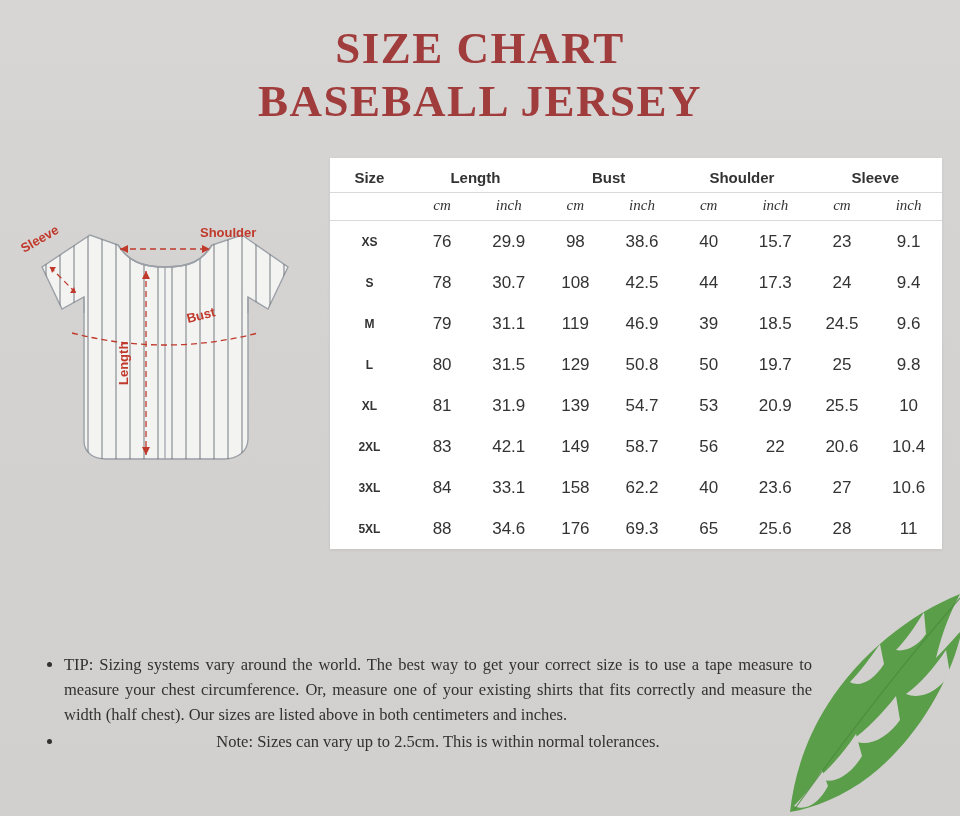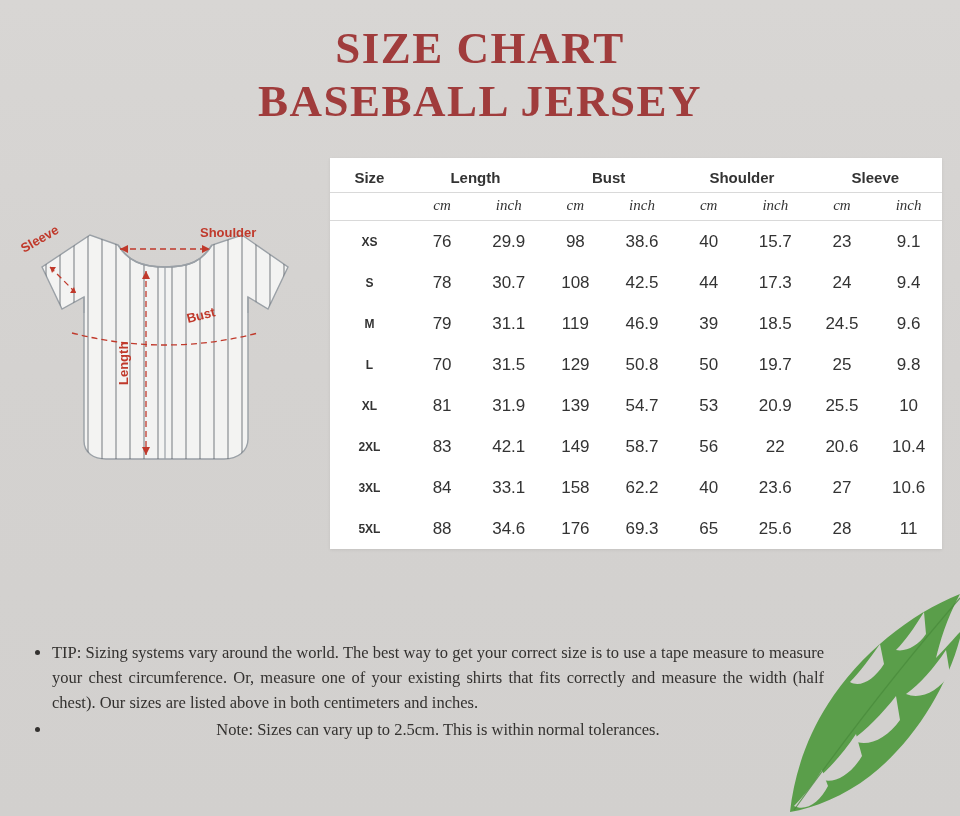--- a/index.html
+++ b/index.html
@@ -90,21 +90,21 @@
   .col-num    { width: 66px; }
 
   
   .notes {
     position: absolute;
     left: 24px;
     top: 640px;
     width: 800px;
   }
   .notes ul {
-    margin: 0;
+    margin: 12px;
     padding-left: 28px;
     list-style: disc;
   }
   .notes li {
     font-family: "Liberation Serif", serif;
     font-size: 16.5px;
     line-height: 1.52;
     color: #33312f;
     text-align: justify;
     margin-bottom: 2px;
@@ -262,21 +262,21 @@
           <td>31.1</td>
           <td>119</td>
           <td>46.9</td>
           <td>39</td>
           <td>18.5</td>
           <td>24.5</td>
           <td>9.6</td>
         </tr>
         <tr class="data-row">
           <td class="size-cell">L</td>
-          <td>70</td>
+          <td>80</td>
           <td>31.5</td>
           <td>129</td>
           <td>50.8</td>
           <td>50</td>
           <td>19.7</td>
           <td>25</td>
           <td>9.8</td>
         </tr>
         <tr class="data-row">
           <td class="size-cell">XL</td>

